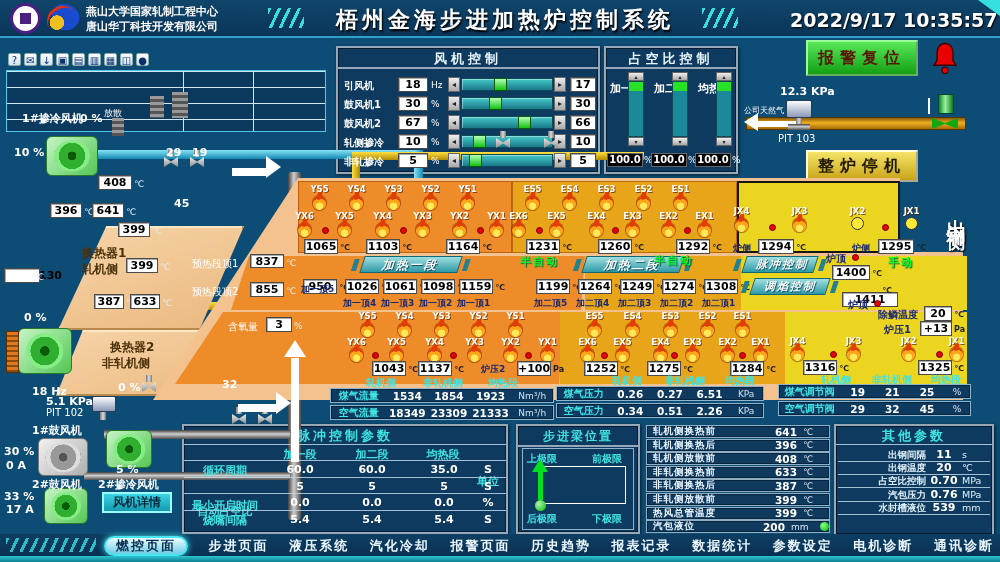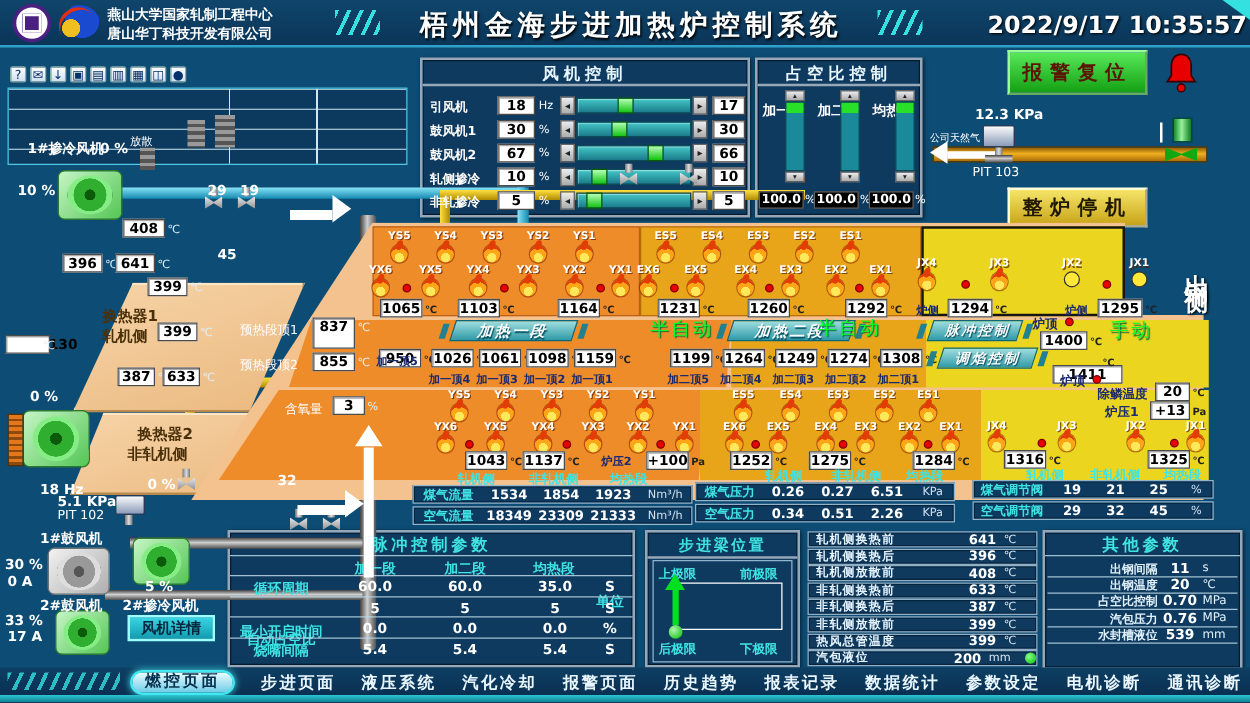--- a/index.html
+++ b/index.html
@@ -11,21 +11,21 @@
 .wh8{font-size:8px;color:#fff}.wh9{font-size:9px;color:#fff}.wh10{font-size:10px;color:#fff}.wh11{font-size:11px;color:#fff}
 .cy10{font-size:10px;color:#3fe3e3}.cy11{font-size:11px;color:#3fe3e3}.cy13{font-size:13px;color:#3fe3e3;letter-spacing:3px}
 .f11{font-size:11px}
 .wbox{background:#fff;color:#000;border:1px solid #4a4a4a;box-shadow:inset 1px 1px 0 #aaa;font-weight:bold;text-align:center;font-size:11px;line-height:13px}
 .bbox{background:#000;color:#fff;border:1px solid #666;text-align:center;font-size:10px;line-height:12px;font-weight:bold}
 .dklab{font-size:10px;font-weight:bold;color:#1c2a6e}
 .zlab{font-size:9px;font-weight:bold;color:#1c2a6e}
 .hxlab{font-size:12px;font-weight:bold;color:#4a3008}
 .udark{font-size:8px;color:#222;font-weight:bold}
 .ulight{font-size:9px;color:#e0eef5}
-.mode{color:#00ff2a;font-size:15px;font-weight:normal;letter-spacing:2px;text-shadow:1px 1px 1px #063}
+.mode{color:#00ff2a;font-size:11px;font-weight:bold;letter-spacing:2px;text-shadow:1px 1px 1px #063}
 .blab{font-size:8.5px;font-weight:bold;color:#fff;text-align:center;text-shadow:1px 1px 0 rgba(90,30,0,.7)}
 .flm i{position:absolute;left:0;top:3px;width:13px;height:14px;border-radius:50% 50% 48% 48%;background:radial-gradient(circle at 50% 72%,#ffe95a 0 30%,#ffa517 31% 62%,#e33d05 63% 100%);box-shadow:0 0 0 1px rgba(120,30,0,.55);font-style:normal}
 .flm i::before{content:"";position:absolute;left:4px;top:-4px;width:5px;height:8px;background:#e33d05;border-radius:60% 40% 50% 50%;transform:rotate(18deg)}
 .circ{border-radius:50%;background:#ffe838;border:1.5px solid #333}
 .rdot{border-radius:50%;background:#e80000;border:1px solid #7a0000}
 .gdot{width:9px;height:9px;border-radius:50%;background:radial-gradient(circle at 35% 35%,#8f8,#0b0);display:inline-block;margin-left:3px}
 .panel{background:#0e3a5f;border:2px solid #96a8b8;box-shadow:inset 0 0 0 1px #051c30,1px 1px 3px rgba(0,0,0,.6)}
 .ptitle{position:absolute;left:0;right:0;top:2px;height:19px;border-bottom:2px solid #96a8b8;color:#e8f6ff;font-weight:bold;font-size:13px;text-align:center;letter-spacing:4px}
 .banner{line-height:16px;padding:0 12px;color:#fff;font-size:12px;font-weight:bold;background:linear-gradient(180deg,#9fdede,#2f9aa8);transform:skewX(-18deg);border:1px solid #0e6878;text-shadow:1px 1px 1px #045;letter-spacing:2px;text-align:center}
 .banner::before,.banner::after{content:"";position:absolute;top:2px;width:5px;height:12px;background:#23808e}
@@ -797,20 +797,20 @@
     <div class="abs wbox" style="left: 118px; top: 222px; width: 32px; height: 15px;">399</div>
     <div class="abs ulight" style="left: 152px; top: 226px;">℃</div>
     <div class="abs wbox" style="left: 126px; top: 258px; width: 32px; height: 15px;">399</div>
     <div class="abs ulight" style="left: 160px; top: 262px;">℃</div>
     <div class="abs wbox" style="left: 4px; top: 268px; width: 28px; height: 15px; padding-left: 34px;">130</div>
     <div class="abs ulight" style="left: 34px; top: 272px;">℃</div>
     <div class="abs wbox" style="left: 94px; top: 294px; width: 30px; height: 15px;">387</div>
     <div class="abs ulight" style="left: 126px; top: 298px;">℃</div>
     <div class="abs wbox" style="left: 130px; top: 294px; width: 30px; height: 15px;">633</div>
     <div class="abs ulight" style="left: 162px; top: 298px;">℃</div>
-    <div class="abs wbox" style="left: 250px; top: 254px; width: 34px; height: 25px;">837</div>
+    <div class="abs wbox" style="left: 250px; top: 254px; width: 34px; height: 14px;">837</div>
     <div class="abs ulight" style="left: 286px; top: 258px;">℃</div>
     <div class="abs wbox" style="left: 250px; top: 282px; width: 34px; height: 15px;">855</div>
     <div class="abs ulight" style="left: 286px; top: 286px;">℃</div>
     <div class="abs wbox" style="left: 266px; top: 317px; width: 26px; height: 15px;">3</div>
     <div class="abs ulight" style="left: 294px; top: 321px;">%</div>
     <div id="fan-detail-btn">风机详情</div>
   </div>
 
 </body></html>

